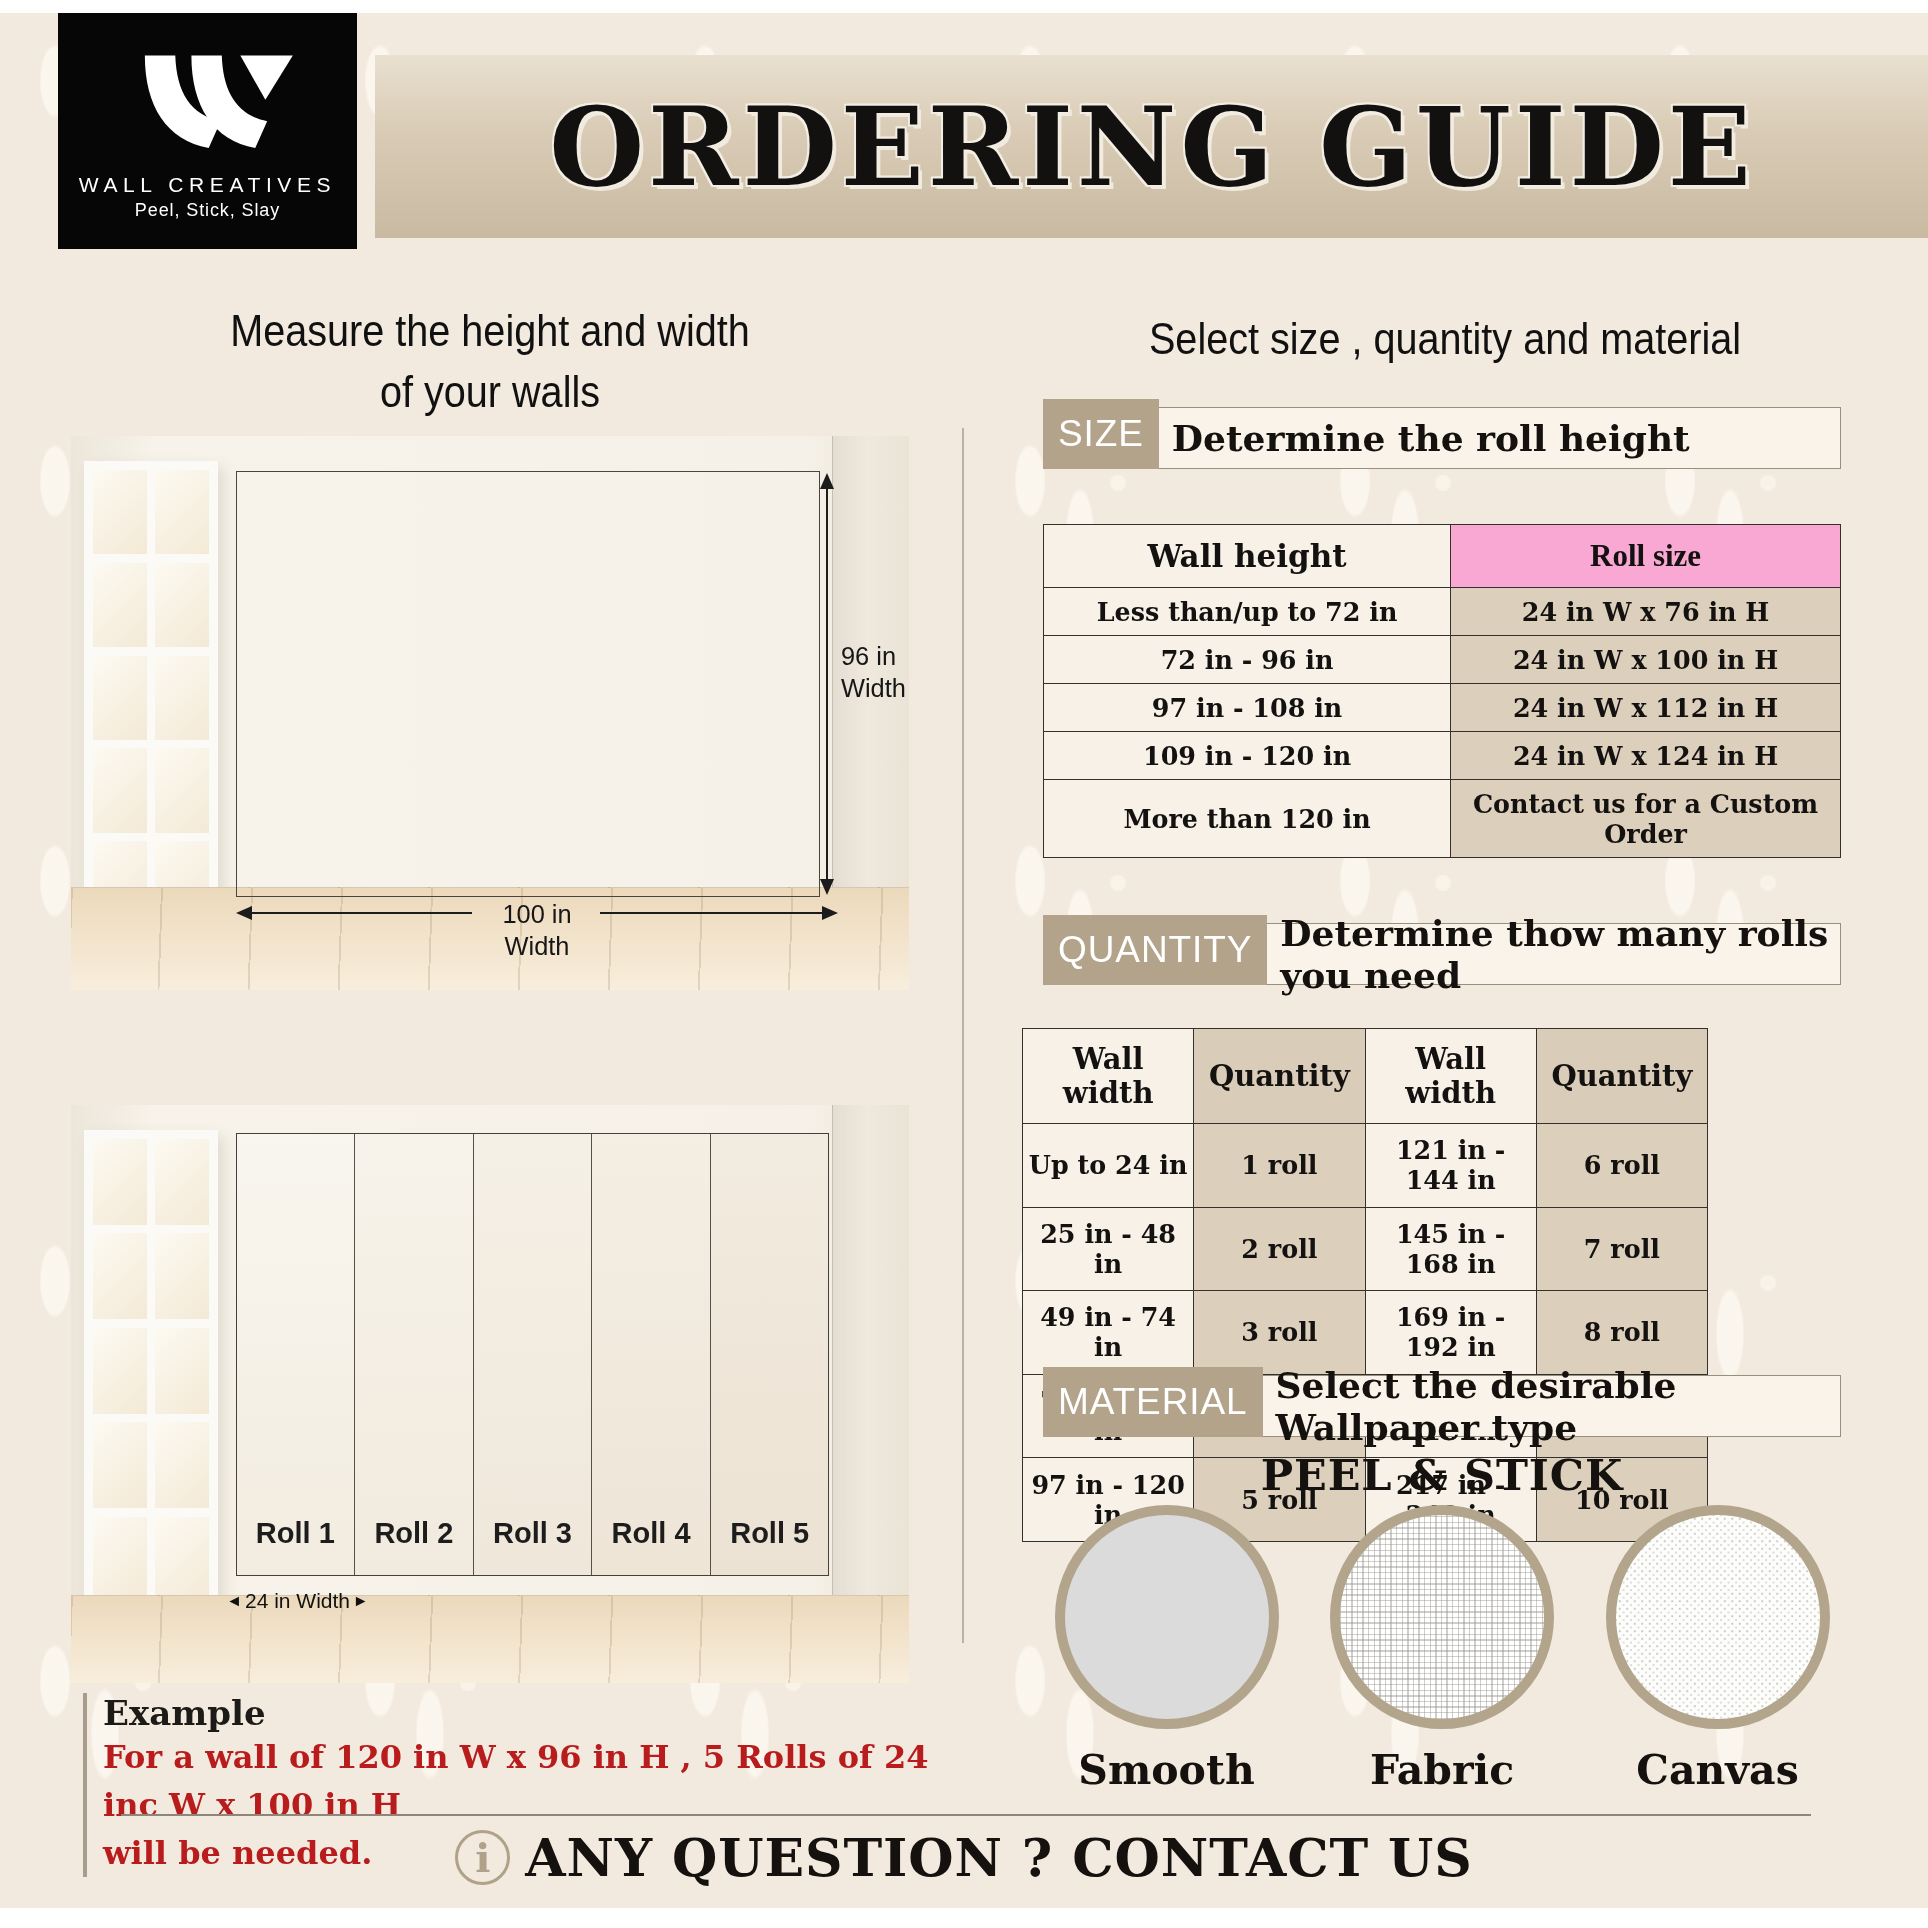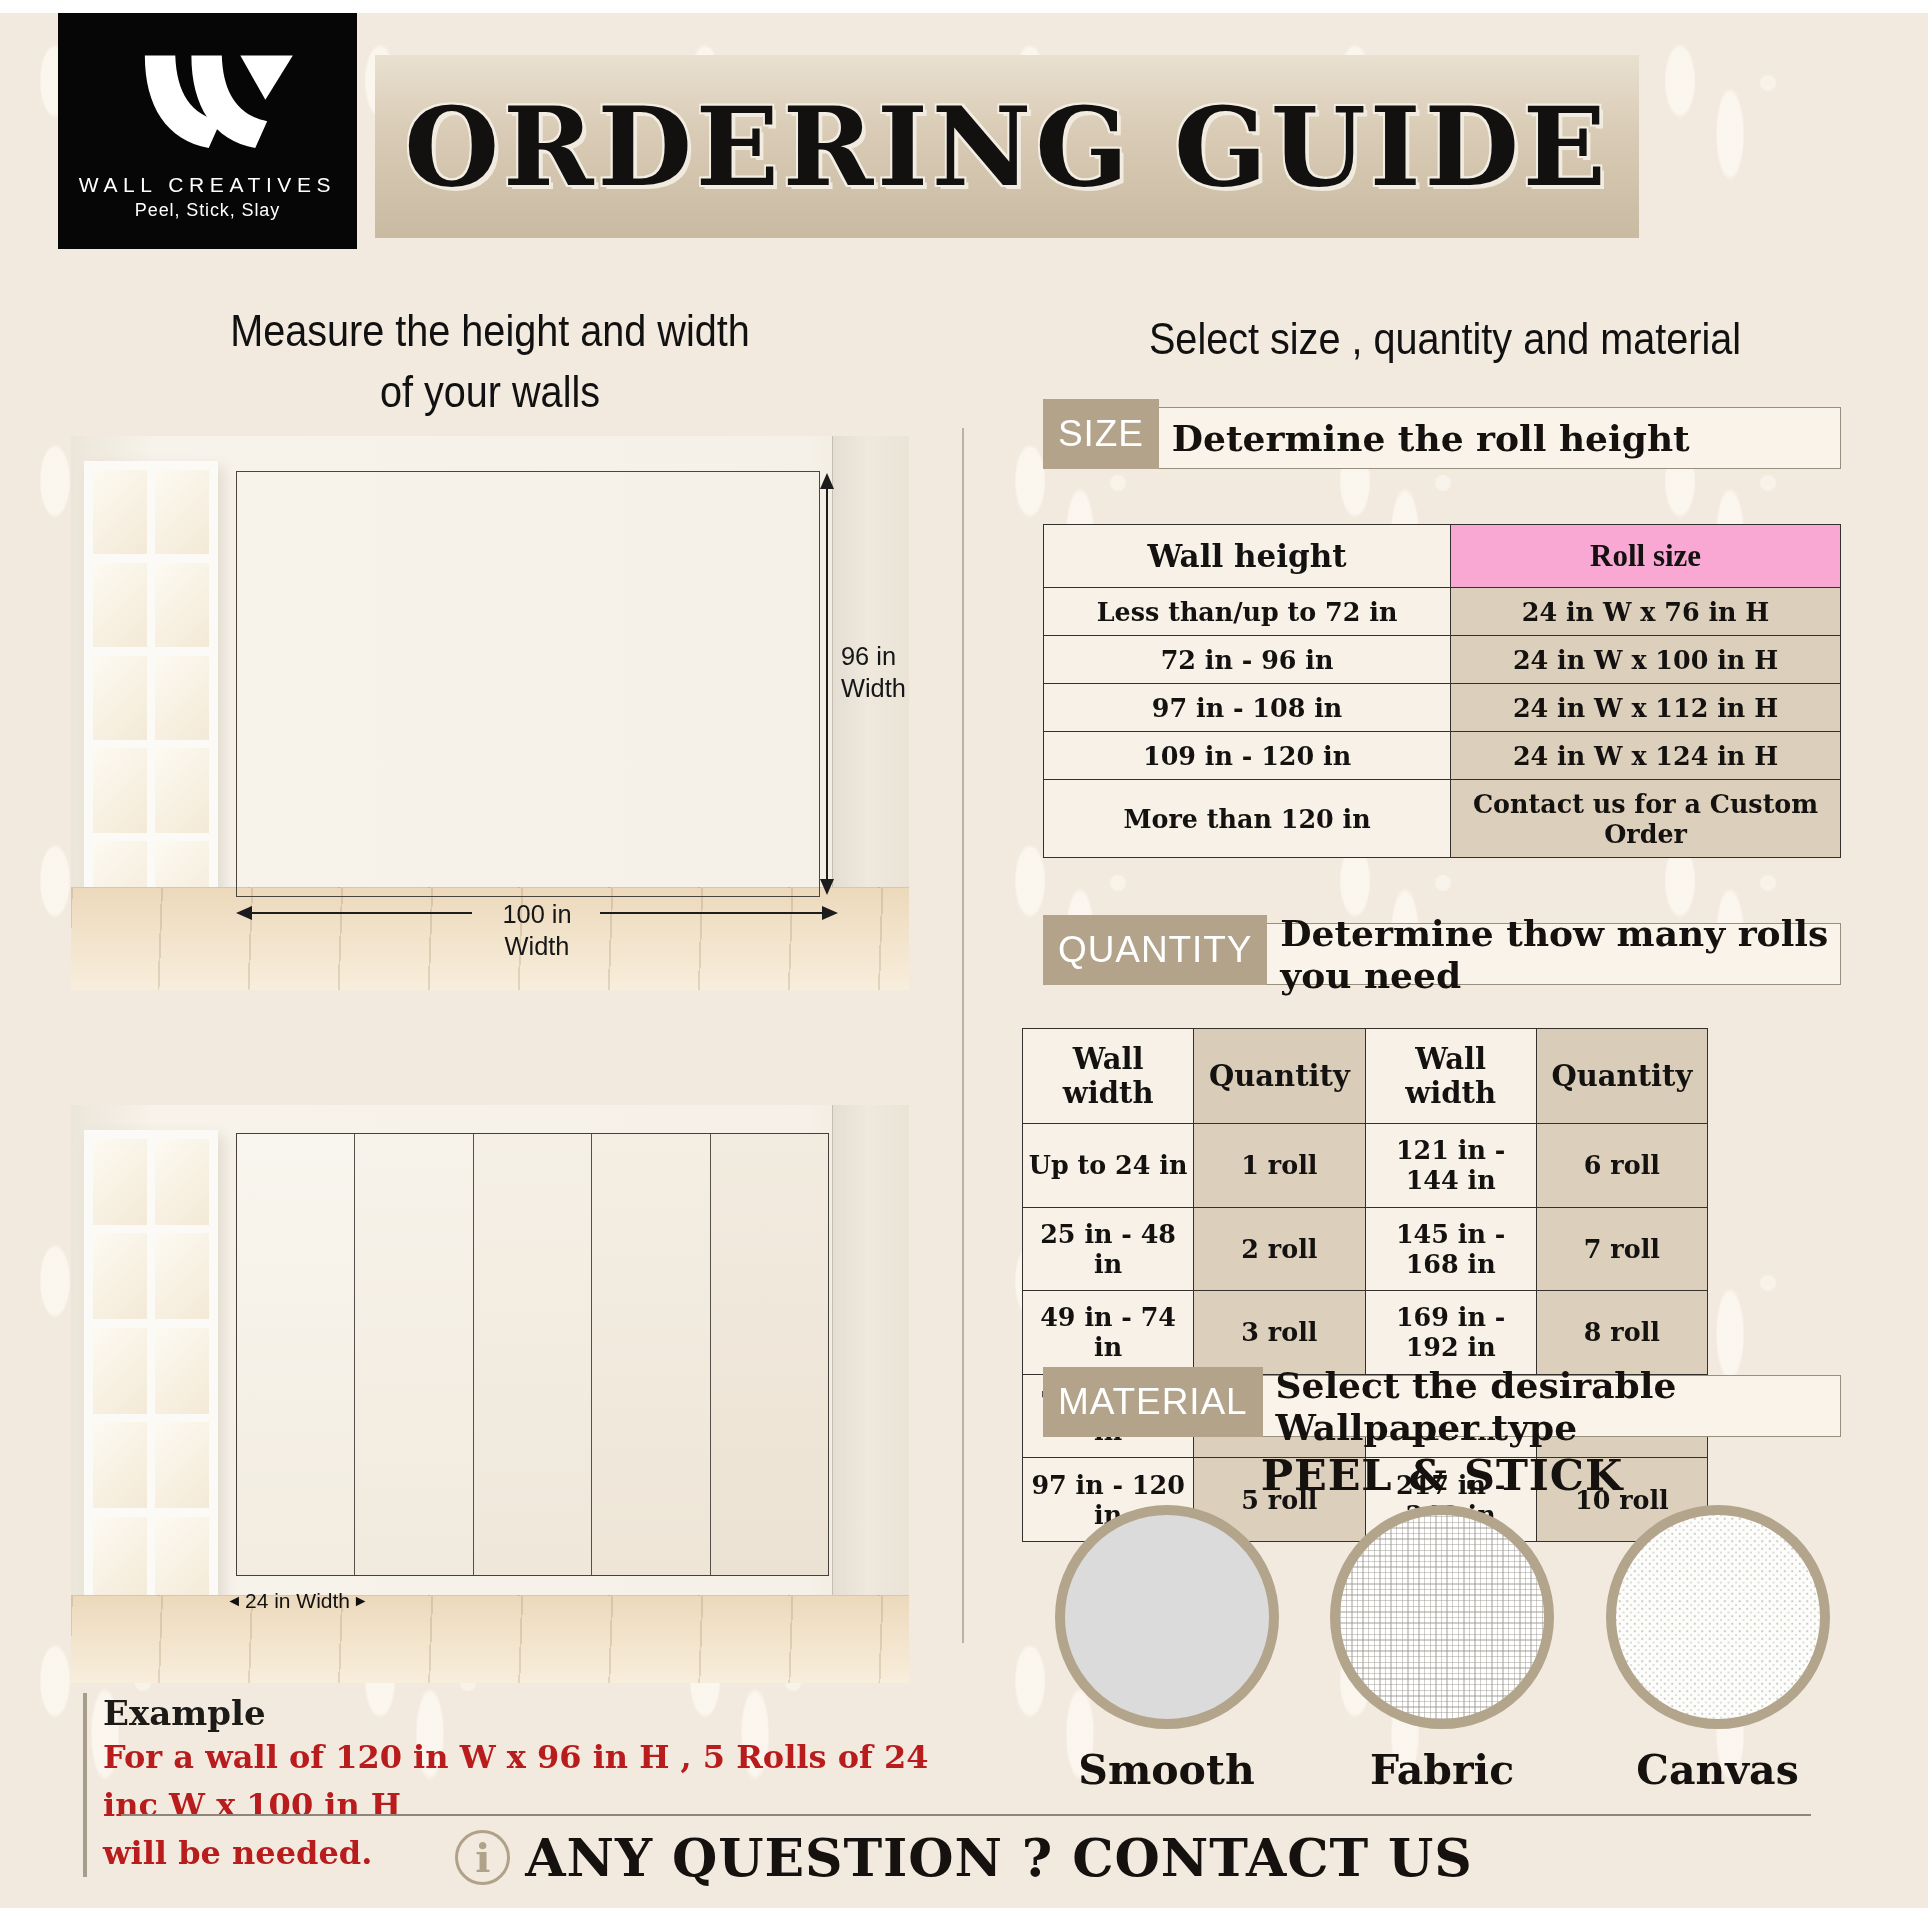--- a/index.html
+++ b/index.html
@@ -20,21 +20,21 @@
       radial-gradient(24.5px 58px at 55px 68px, rgba(252,248,241,.85) 56%, rgba(252,248,241,0) 64%),
       radial-gradient(22.6px 73px at 105px 121px, rgba(252,248,241,.8) 56%, rgba(252,248,241,0) 64%),
       radial-gradient(14px 14px at 143px 70px, rgba(250,245,237,.75) 52%, rgba(250,245,237,0) 62%);
     background-size:325px 400px;}
   
   .logo-box{position:absolute;left:58px;top:13px;width:299px;height:236px;background:#060606;
     display:flex;flex-direction:column;align-items:center;justify-content:center;padding-top:5.6px;box-sizing:border-box;}
   .logo-mark{width:179px;height:115px;}
   .logo-title{color:#ffffff;font-size:21px;letter-spacing:5.6px;margin-top:11.3px;font-family:var(--sans);}
   .logo-tagline{color:#ffffff;font-size:18px;letter-spacing:0.9px;margin-top:2.8px;font-family:var(--sans);}
-  .banner{position:absolute;left:375px;top:55px;width:1264px;height:183px;
+  .banner{position:absolute;left:375px;top:55px;width:1554px;height:183px;
     background:linear-gradient(180deg,#e9e0d0 0%,#d8cab4 45%,#c9baa2 100%);
     display:flex;align-items:center;justify-content:center;}
   .banner-title{font-family:var(--serif);font-weight:bold;font-size:109px;letter-spacing:3.8px;color:#121110;
     text-shadow:-1.9px -1.9px 0 #f3eee3,1.9px -1.9px 0 #f3eee3,-1.9px 1.9px 0 #f3eee3,3.8px 3.8px 0 #f1ebdf;}
   
   .col-heading{position:absolute;text-align:center;font-size:44px;line-height:1.38;color:#111;font-family:var(--sans);}
   .col-heading .squeeze{display:block;transform:scaleX(.9);transform-origin:center;}
   .heading-left{left:71px;top:301px;width:838px;}
   .heading-right{left:1026px;top:309px;width:838px;}
   
@@ -215,20 +215,27 @@
     </div>
     <div class="side-wall"></div>
     <div class="floor"></div>
     <div class="panels">
       <div class="panel"></div>
       <div class="panel"></div>
       <div class="panel"></div>
       <div class="panel"></div>
       <div class="panel"></div>
     </div>
+    <div class="roll-labels">
+        <div class="roll-label">Roll 1</div>
+        <div class="roll-label">Roll 2</div>
+        <div class="roll-label">Roll 3</div>
+        <div class="roll-label">Roll 4</div>
+        <div class="roll-label">Roll 5</div>
+      </div>
     <div class="dim24">
       <div class="tick"></div>
       <span class="dim-arrow">◄</span>
       <span class="dim24-text">24 in Width</span>
       <span class="dim-arrow">►</span>
       <div class="tick"></div>
     </div>
   </div>
 
   <div class="example">

